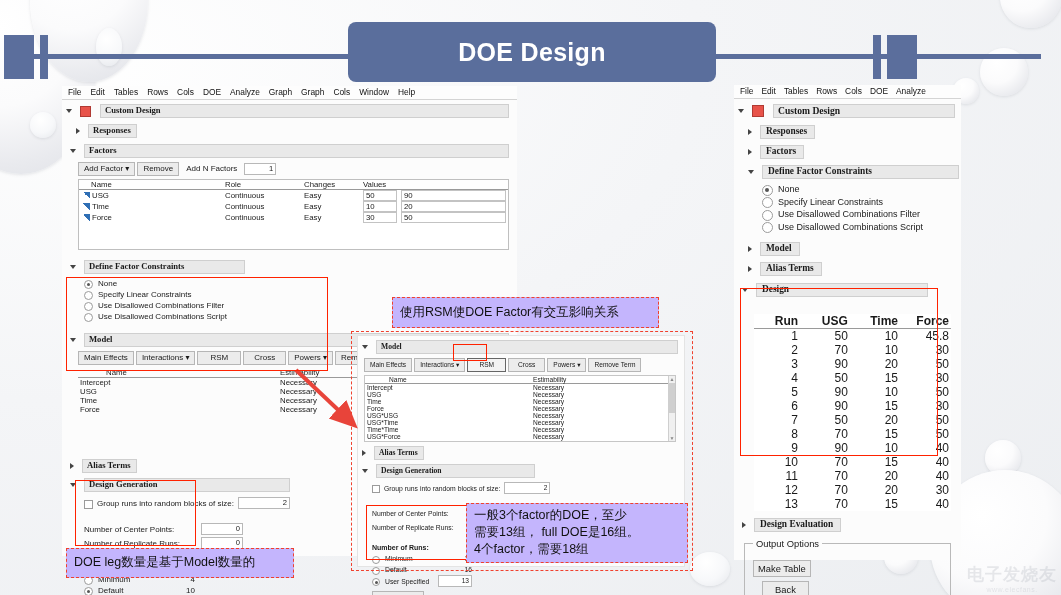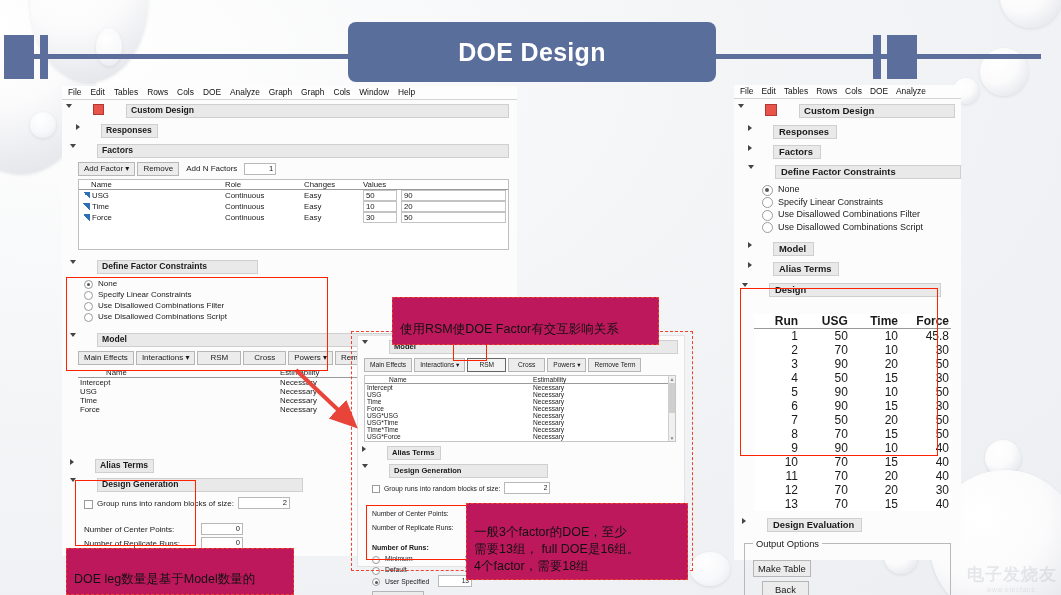--- a/index.html
+++ b/index.html
@@ -31,34 +31,34 @@
   .title-plate{position:absolute;left:348px;top:0px;width:368px;height:60px;
       background:#5a6e9c;border-radius:8px;display:flex;align-items:center;justify-content:center;}
   .title-plate span{color:#ffffff;font-size:25px;font-weight:bold;letter-spacing:.3px;}
 
   
   .jmp{position:absolute;background:#fdfdfd;z-index:4;font-size:8px;color:#1a1a1a;}
   .menubar{display:flex;gap:9px;border-bottom:1px solid #d4d4d4;
       padding:1px 3px 2px 6px;background:#fdfdfd;font-size:8.4px;color:#111;}
   .menubar span{white-space:nowrap;}
 
-  .outline-row{display:flex;gap:21px;padding:1px 0;}
+  .outline-row{display:flex;align-items:center;gap:8px;padding:1px 0;font-family:Liberation Serif, serif;}
   .tri{width:0;height:0;border-top:3.2px solid transparent;border-bottom:3.2px solid transparent;
        border-left:4.4px solid #444;}
   .tri.open{border-left:3.2px solid transparent;border-right:3.2px solid transparent;
        border-top:4.4px solid #444;border-bottom:none;}
   .otitle{font-weight:bold;font-size:8.6px;background:#e9e9e9;border:1px solid #cfcfcf;
        padding:0px 5px 1px 4px;line-height:11px;}
   .otitle.wide{min-width:150px;}
 
   .redmark{position:absolute;border:1.6px solid #ff2200;z-index:9;pointer-events:none;}
   .dashmark{position:absolute;border:1.6px dashed #f0412e;z-index:9;pointer-events:none;}
 
-  .callout{position:absolute;z-index:10;background:#be185d;border:1.7px dashed #f0402d;
-      padding:20px 7px 4px;font-size:12.5px;color:#111;line-height:17px;}
+  .callout{position:absolute;z-index:10;background:#c4b5fd;border:1.7px dashed #f0402d;
+      padding:3px 7px 4px;font-size:12.5px;color:#111;line-height:17px;}
 
   
   .btn{display:inline-block;background:#ececec;border:1px solid #b6b6b6;
       padding:0 5px;line-height:12px;height:12px;font-size:8px;white-space:nowrap;}
   .btn.sel{border:1px solid #888;background:#f3f3f3;}
   .field{display:inline-block;background:#fff;border:1px solid #b8b8b8;
       height:10px;line-height:10px;font-size:7.6px;text-align:right;padding:0 2px;}
 
   
   .radio{width:7px;height:7px;border-radius:50%;border:1px solid #9b9b9b;background:#fff;

